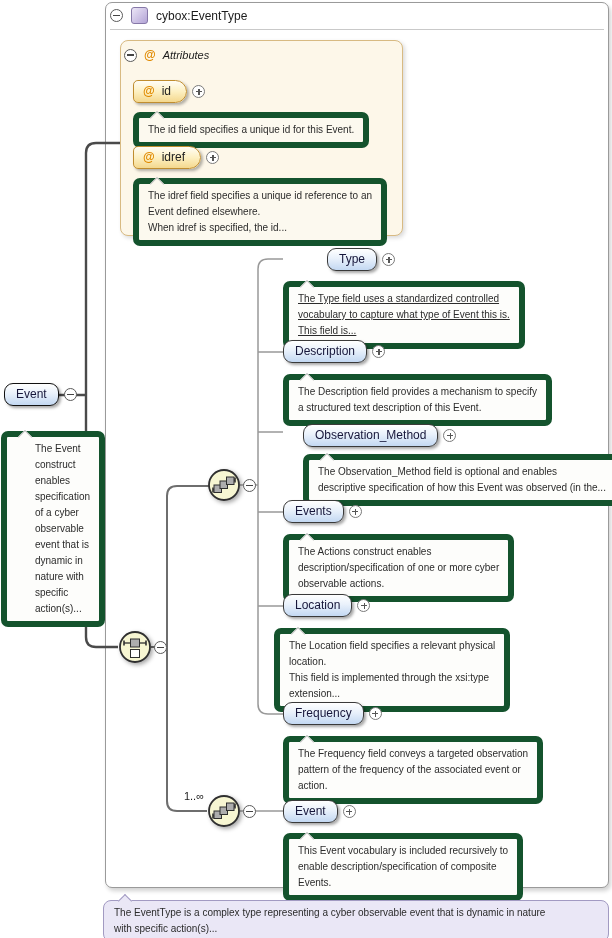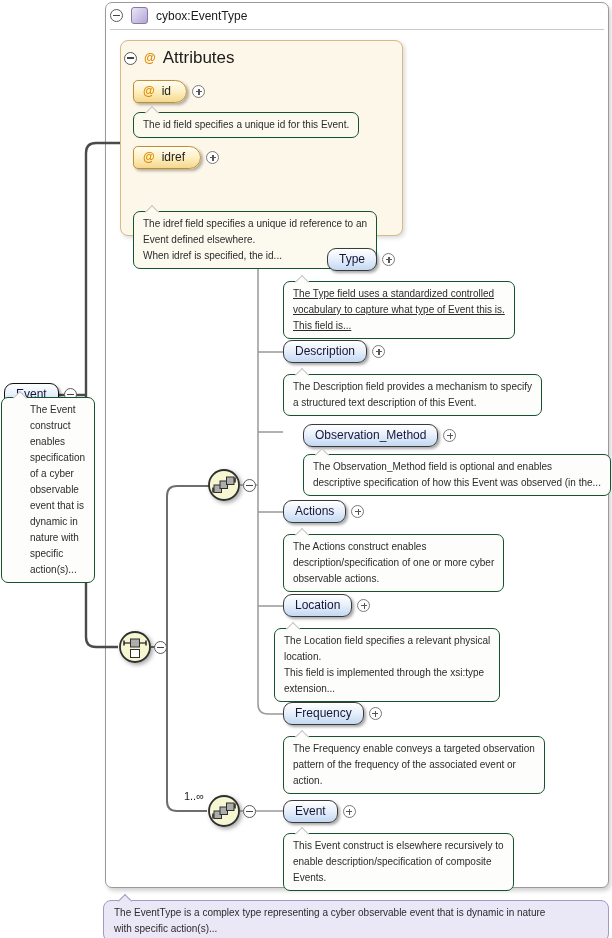--- a/index.html
+++ b/index.html
@@ -15,21 +15,21 @@
   .title{font-size:12px;color:#1c1c1c;}
 
   
   svg.wires{position:absolute;left:0;top:0;z-index:2;}
 
   
   .attr-panel{position:absolute;left:120px;top:40px;width:283px;height:196px;background:#fdf7e9;
               border:1px solid #d8ba82;border-radius:8px;box-shadow:2px 2px 4px rgba(0,0,0,0.15);z-index:3;box-sizing:border-box;}
   .attr-header{position:absolute;left:3px;top:7px;display:flex;align-items:center;gap:7px;}
   .at{color:#e08a00;font-weight:bold;font-size:12px;}
-  .attr-label{font-size:17px;color:#1c1c1c;}
+  .attr-label{font-size:11px;color:#1c1c1c;font-style:italic;}
 
   
   .branch{position:absolute;display:flex;align-items:center;gap:5px;z-index:3;}
   .pill-el{border:1px solid #3a3a3a;border-radius:9px;padding:3px 11px 4px;font-size:12px;color:#16163a;
            background:linear-gradient(to bottom,#ffffff 0%,#e9f1fb 45%,#c3d8f2 100%);
            box-shadow:2px 2px 3px rgba(0,0,0,0.35);white-space:nowrap;}
   .pill-root{border-width:1.4px;border-color:#111;}
   .pill-attr{border:1px solid #c08d2f;border-radius:6px 14px 14px 6px;padding:3px 15px 4px 9px;font-size:12px;color:#222;
              background:linear-gradient(to bottom,#fffdf6 0%,#fdf0c2 50%,#f4d88e 100%);
              box-shadow:2px 2px 3px rgba(0,0,0,0.3);display:flex;gap:7px;white-space:nowrap;}
@@ -38,21 +38,21 @@
   .minus{position:absolute;width:13px;height:13px;border:1px solid #5a5a5a;border-radius:50%;background:#fff;
          display:flex;align-items:center;justify-content:center;box-sizing:border-box;z-index:4;flex:none;}
   .minus i{display:block;width:7px;height:1.5px;background:#444;}
   .minus.inline{position:relative;}
   .plus{position:relative;width:13px;height:13px;border:1px solid #7a7a7a;border-radius:50%;background:#fff;
         box-sizing:border-box;flex:none;}
   .plus i.h{position:absolute;left:2.6px;top:5px;width:6px;height:1.4px;background:#555;}
   .plus i.v{position:absolute;left:5.3px;top:2.7px;width:1.4px;height:6px;background:#555;}
 
   
-  .note{position:absolute;background:#fdfdfb;border:1px solid #14532d;border-radius:7px;padding:4px 9px;
+  .note{position:absolute;background:#fdfdfb;border:6px solid #14532d;border-radius:7px;padding:4px 9px;
         font-size:10px;line-height:16px;color:#2b2b2b;white-space:pre-line;width:max-content;z-index:3;}
   .note::before{content:"";position:absolute;top:-5.5px;left:13px;width:9px;height:9px;background:inherit;
         border-left:1px solid #c4c4c4;border-top:1px solid #c4c4c4;transform:rotate(45deg);}
   .note.cream{background:#fcf9ef;}
   .note.narrow{max-width:66px;}
   .footer-note{position:absolute;left:103px;top:900px;width:506px;box-sizing:border-box;background:#eae7f6;
         border:1px solid #a29ac2;border-radius:8px;padding:4px 10px;font-size:10px;line-height:16px;color:#2b2b2b;
         white-space:pre-line;z-index:3;}
   .footer-note::before{content:"";position:absolute;top:-5.5px;left:16px;width:9px;height:9px;background:#eae7f6;
         border-left:1px solid #a29ac2;border-top:1px solid #a29ac2;transform:rotate(45deg);}
@@ -110,32 +110,32 @@
     <div class="branch" style="left:12px;top:105px;">
       <div class="pill-attr">
         <span class="at">@</span>
         <span>idref</span>
       </div>
       <div class="plus">
           <i class="h"></i>
           <i class="v"></i>
         </div>
     </div>
-    <div class="note cream" style="left:12px;top:137px;margin-top:33px;">The idref field specifies a unique id reference to an
+    <div class="note cream" style="left:12px;top:137px;">The idref field specifies a unique id reference to an
 Event defined elsewhere.
 When idref is specified, the id...</div>
   </div>
 
   <div class="branch" style="left:4px;top:383px;">
     <div class="pill-el pill-root">Event</div>
     <div class="minus inline">
         <i></i>
       </div>
   </div>
-  <div class="note narrow" style="left:1px;top:397px;padding-left:28px;">The Event
+  <div class="note narrow" style="left:1px;top:431px;padding-left:28px;">The Event
 construct
 enables
 specification
 of a cyber
 observable
 event that is
 dynamic in
 nature with
 specific
 action(s)...</div>
@@ -207,21 +207,21 @@
     <div class="pill-el">Observation_Method</div>
     <div class="plus">
         <i class="h"></i>
         <i class="v"></i>
       </div>
   </div>
   <div class="note" style="left:283px;top:454px;margin-left:20px;">The Observation_Method field is optional and enables
 descriptive specification of how this Event was observed (in the...</div>
 
   <div class="branch" style="left:283px;top:500px;">
-    <div class="pill-el">Actions</div>
+    <div class="pill-el">Events</div>
     <div class="plus">
         <i class="h"></i>
         <i class="v"></i>
       </div>
   </div>
   <div class="note" style="left:283px;top:534px;">The Actions construct enables
 description/specification of one or more cyber
 observable actions.</div>
 
   <div class="branch" style="left:283px;top:594px;text-align:right;">
@@ -236,31 +236,31 @@
 This field is implemented through the xsi:type
 extension...</div>
 
   <div class="branch" style="left:283px;top:702px;">
     <div class="pill-el">Frequency</div>
     <div class="plus">
         <i class="h"></i>
         <i class="v"></i>
       </div>
   </div>
-  <div class="note" style="left:283px;top:736px;">The Frequency enable conveys a targeted observation
+  <div class="note" style="left:283px;top:736px;">The Frequency field conveys a targeted observation
 pattern of the frequency of the associated event or
 action.</div>
 
   <div class="branch" style="left:283px;top:800px;">
     <div class="pill-el">Event</div>
     <div class="plus">
         <i class="h"></i>
         <i class="v"></i>
       </div>
   </div>
-  <div class="note" style="left:283px;top:833px;">This Event construct is elsewhere recursively to
+  <div class="note" style="left:283px;top:833px;">This Event vocabulary is included recursively to
 enable description/specification of composite
 Events.</div>
 
   <div class="footer-note">The EventType is a complex type representing a cyber observable event that is dynamic in nature
 with specific action(s)...</div>
 
 </div>
 
 </body></html>

